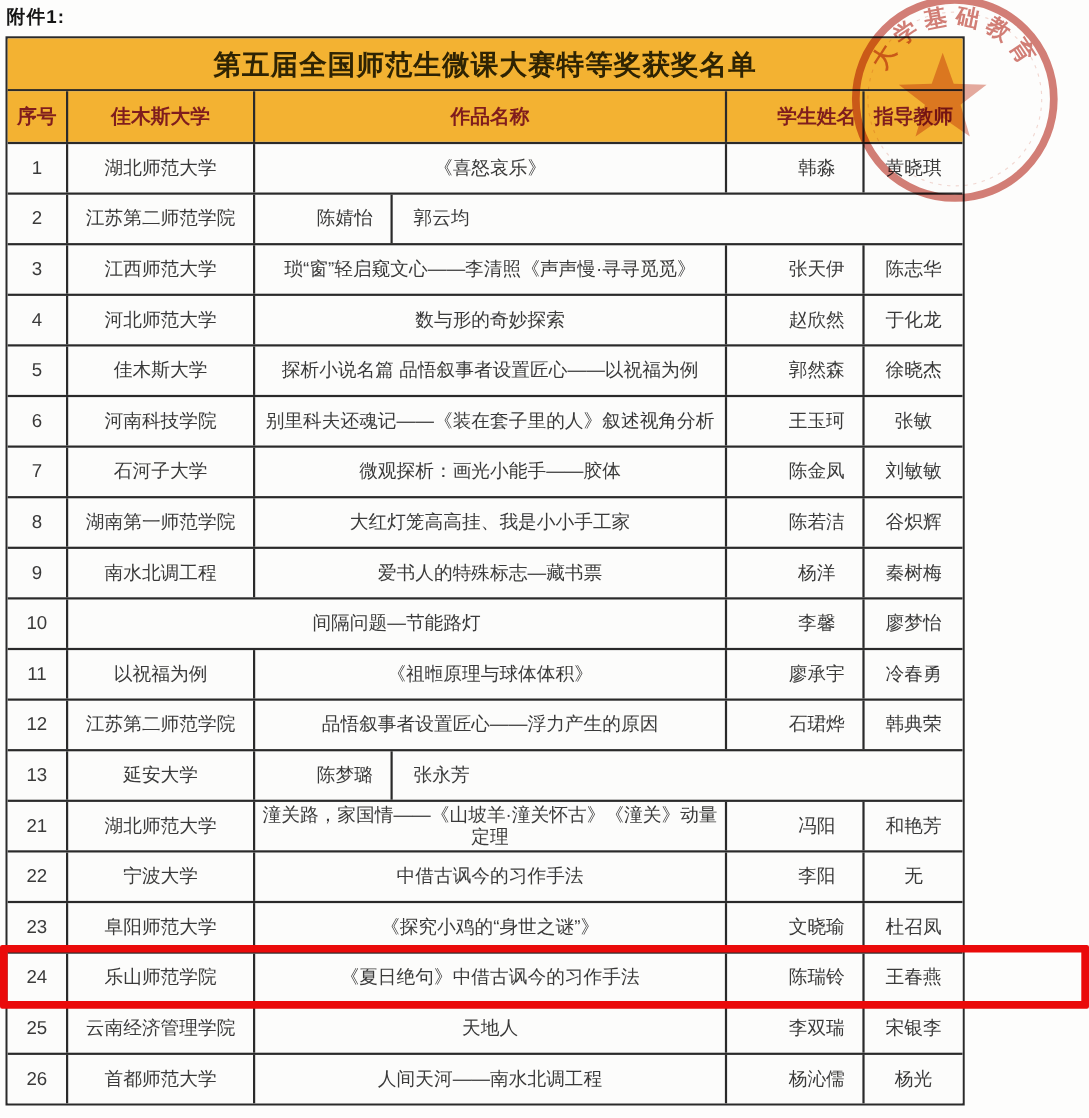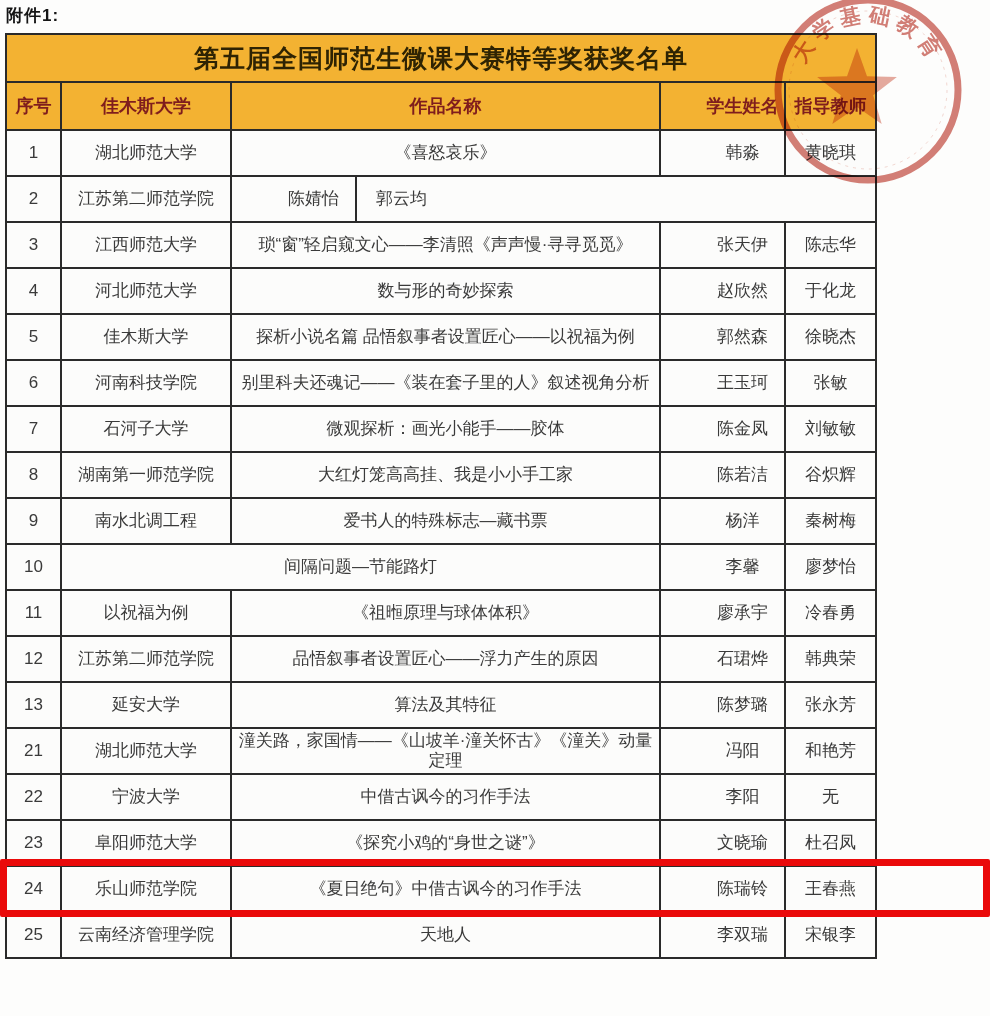--- a/index.html
+++ b/index.html
@@ -160,21 +160,20 @@
     <div class="cell col-no">12</div>
     <div class="cell col-school">江苏第二师范学院</div>
     <div class="cell col-work">品悟叙事者设置匠心——浮力产生的原因</div>
     <div class="cell col-student">石珺烨</div>
     <div class="cell col-advisor">韩典荣</div>
   </div>
 
   <div class="data-row">
     <div class="cell col-no">13</div>
     <div class="cell col-school">延安大学</div>
-    <div class="cell col-work">算法及其特征</div>
     <div class="cell col-student">陈梦璐</div>
     <div class="cell col-advisor">张永芳</div>
   </div>
 
   <div class="data-row">
     <div class="cell col-no">21</div>
     <div class="cell col-school">湖北师范大学</div>
     <div class="cell col-work">潼关路，家国情——《山坡羊·潼关怀古》《潼关》动量定理</div>
     <div class="cell col-student">冯阳</div>
     <div class="cell col-advisor">和艳芳</div>
@@ -205,20 +204,27 @@
   </div>
 
   <div class="data-row">
     <div class="cell col-no">25</div>
     <div class="cell col-school">云南经济管理学院</div>
     <div class="cell col-work">天地人</div>
     <div class="cell col-student">李双瑞</div>
     <div class="cell col-advisor">宋银李</div>
   </div>
 
+  <div class="data-row">
+    <div class="cell col-no">26</div>
+    <div class="cell col-school">首都师范大学</div>
+    <div class="cell col-work">人间天河——南水北调工程</div>
+    <div class="cell col-student">杨沁儒</div>
+    <div class="cell col-advisor">杨光</div>
+  </div>
 </div>
 </div>
 
 <div class="highlight-box" id="highlight-box" style="top: 859px; height: 58px; border-color: rgb(234, 10, 10);"></div>
 
 <svg class="stamp" viewBox="0 0 212 202">
   <defs>
     <path id="arcPath" d="M 38 100 A 68 68 0 0 1 174 100"></path>
   </defs>
   <circle cx="106" cy="100" r="90" fill="none" stroke="#bf4236" stroke-width="7" opacity="0.8"></circle>

